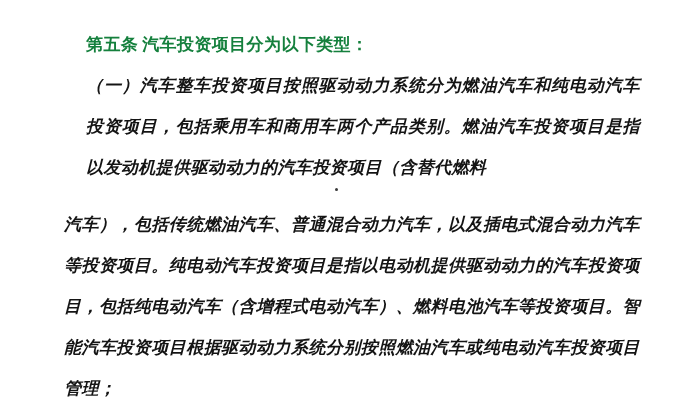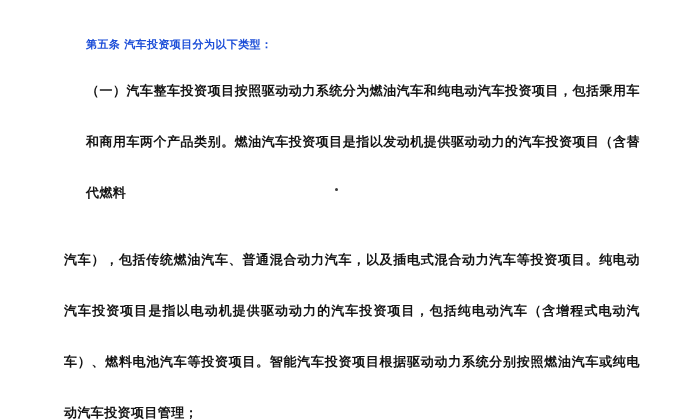--- a/index.html
+++ b/index.html
@@ -19,34 +19,35 @@
     height: 420px;
     background: #ffffff;
   }
   .doc-body {
     position: absolute;
     left: 40px;
     top: 24px;
     width: 600px;
   }
   .para {
-    font-size: 13px;
-    line-height: 51px;
+    font-size: 17px;
+    line-height: 41px;
     color: #141414;
     letter-spacing: 0.4px;
     text-align: justify;
     margin: 0;
     font-weight: 600;
     font-family: "DejaVu Sans", "Liberation Sans", sans-serif;
+    font-style: italic;
   }
   .article-head {
     margin: 0;
-    font-size: 11px;
+    font-size: 17px;
     line-height: 41px;
-    color: #1d4ed8;
+    color: #15803d;
     letter-spacing: 0.4px;
     font-weight: 700;
     font-family: "DejaVu Sans", "Liberation Sans", sans-serif;
     padding-left: 46px;
   }
   .article-head .label {
     font-weight: 700;
     margin-right: 4px;
   }
   .article-head .title {

